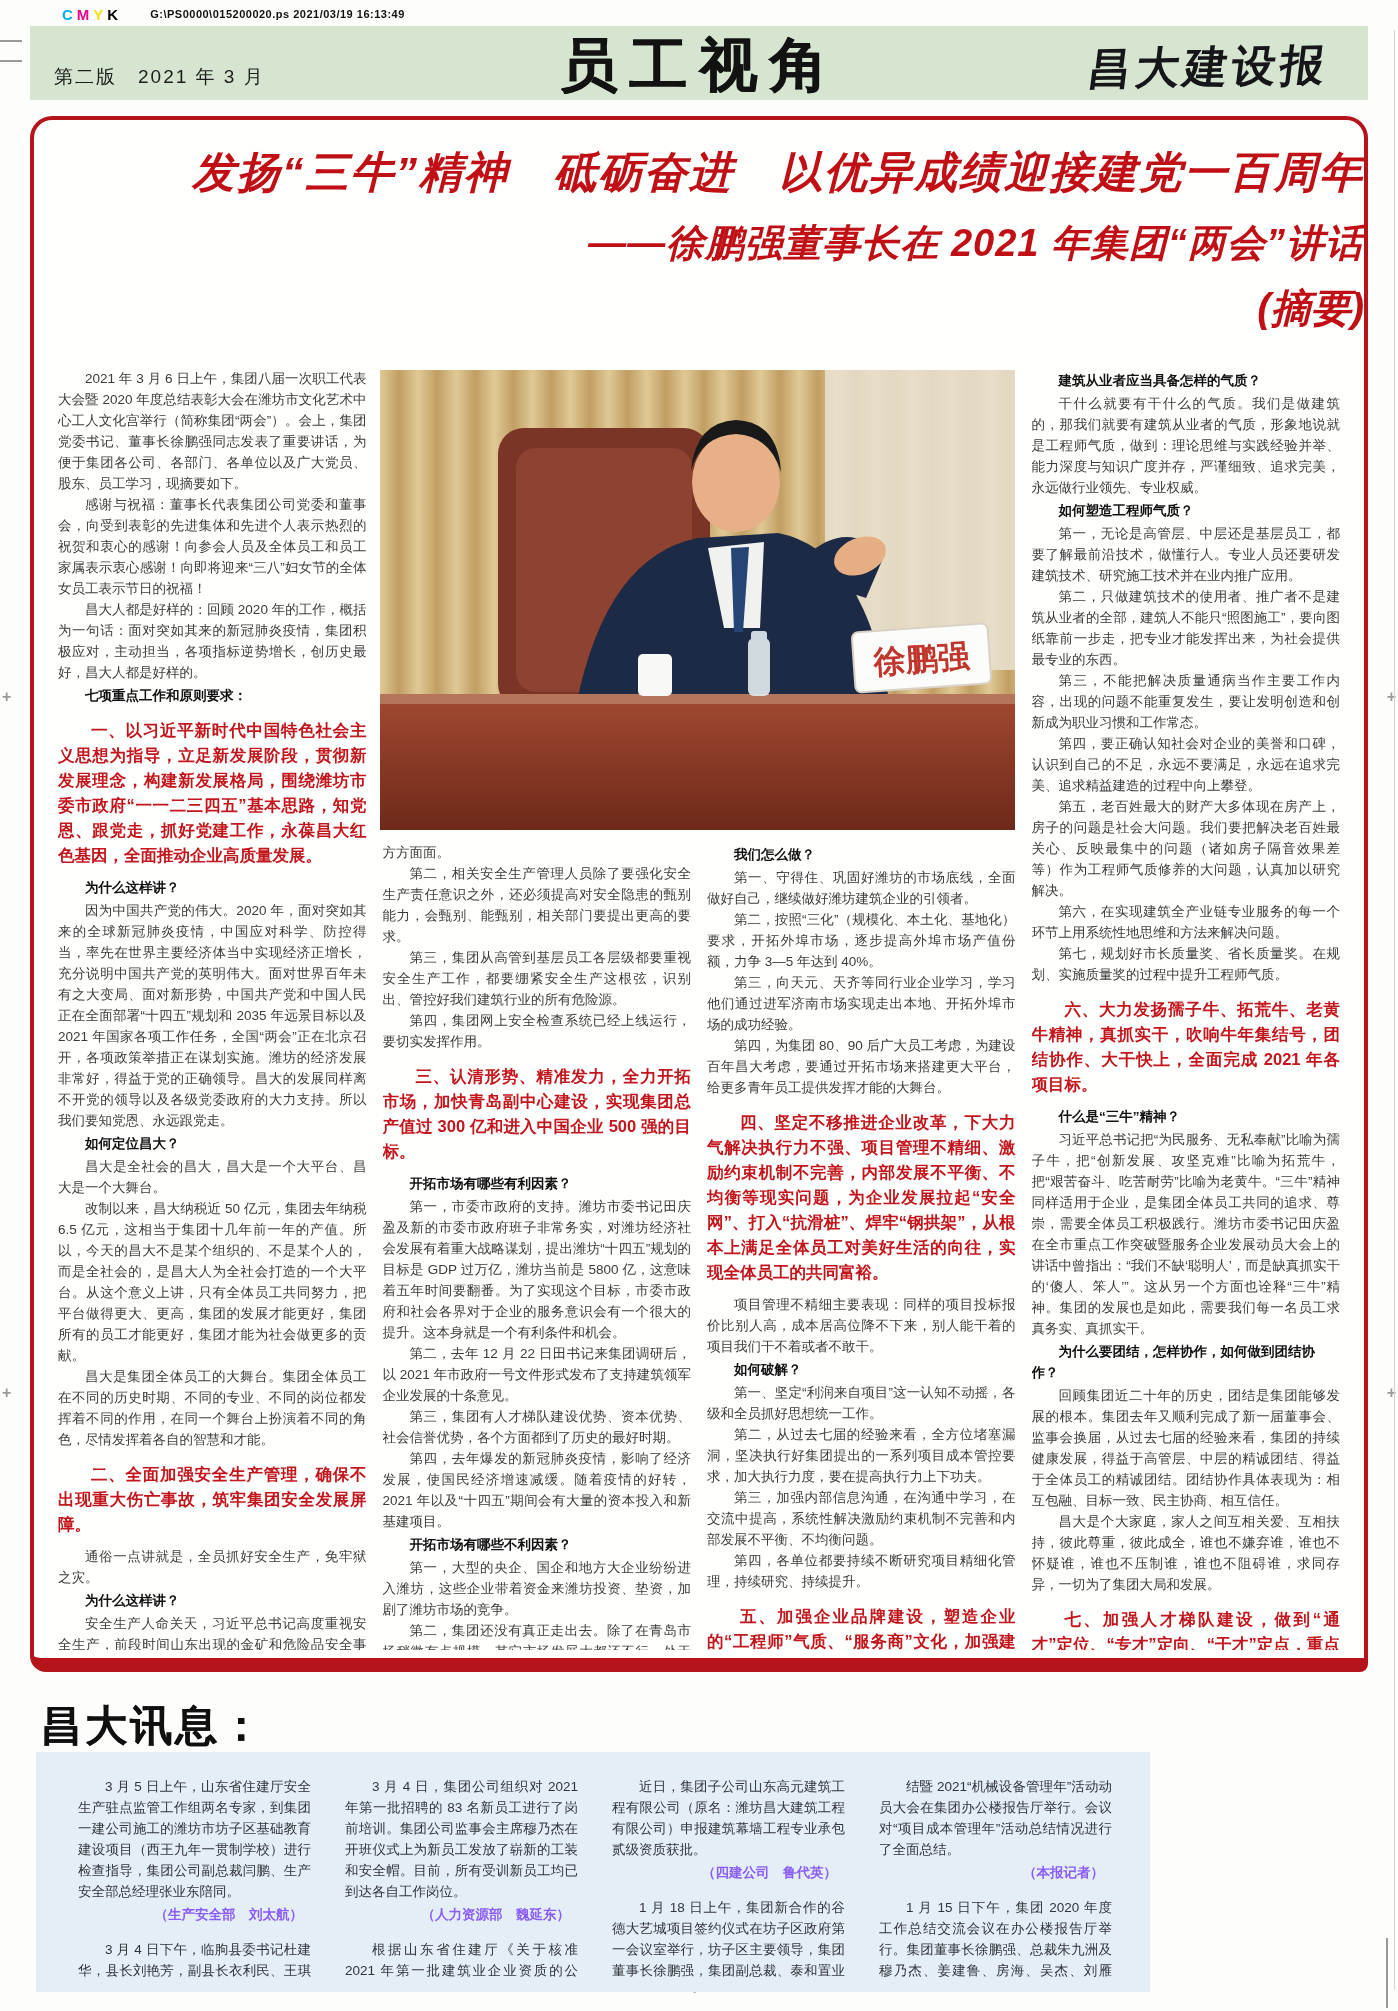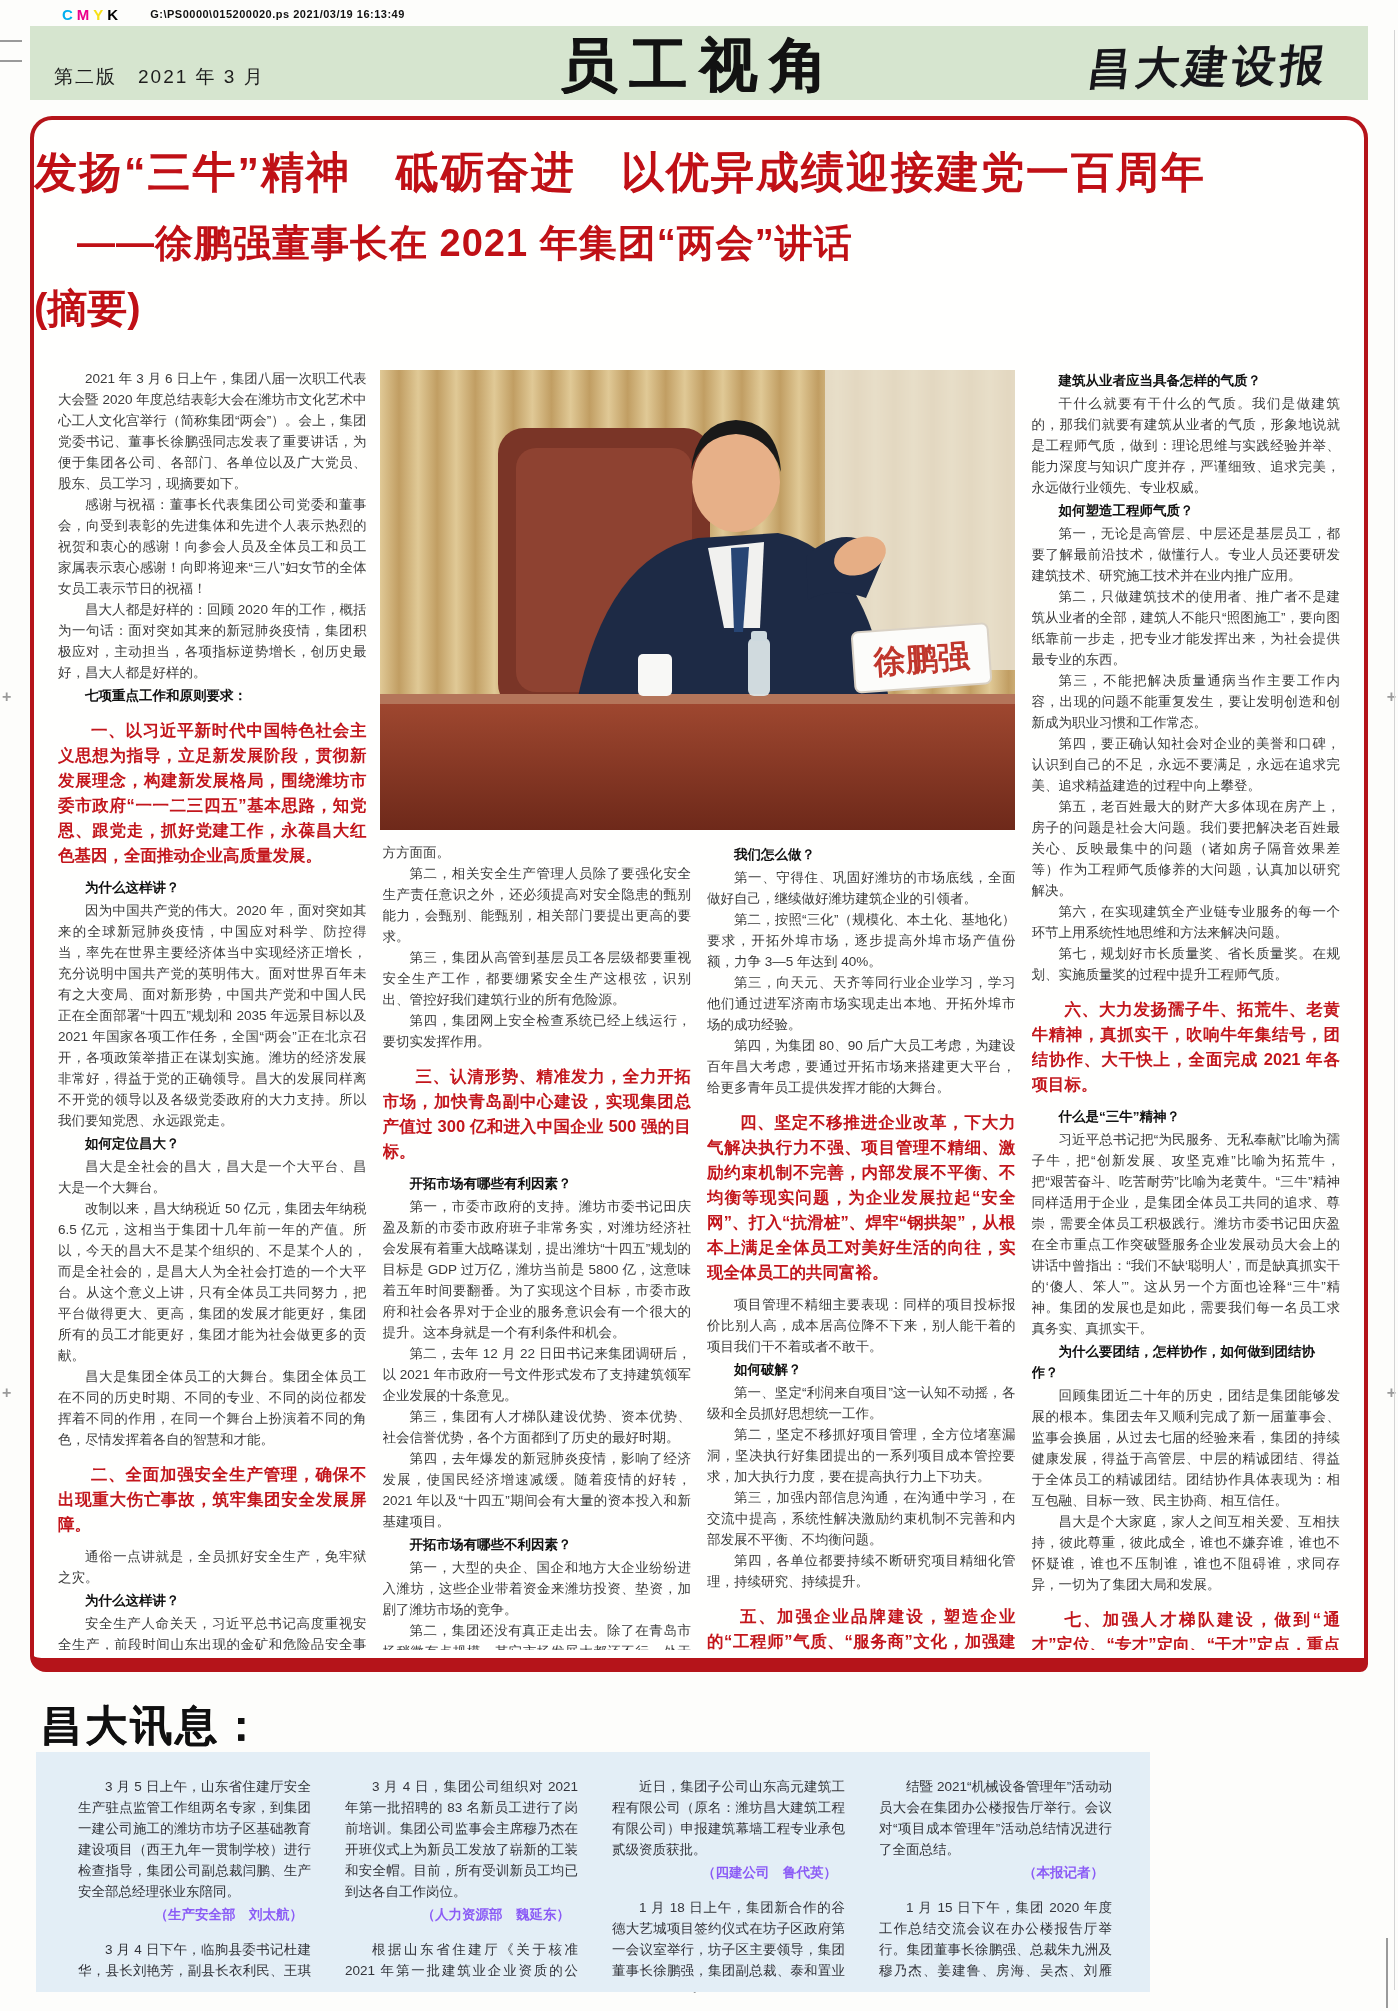--- a/index.html
+++ b/index.html
@@ -38,21 +38,21 @@
   }
 
   
   .article-frame {
     position:absolute; left:30px; top:116px; width:1338px; height:1556px;
     border:4px solid #b5141a; border-bottom-width:14px;
     border-radius:22px 22px 8px 16px;
     background:#fffffe;
   }
   .frame-inner { position:relative; width:100%; height:100%; }
-  .article-title { padding-top:24px; text-align:left; color:#c01016; }
+  .article-title { padding-top:24px; text-align:right; color:#c01016;font-style:italic; }
   .t1 { font-size:43px; font-weight:bold; letter-spacing:2px; }
   .t2 { font-size:38px; font-weight:bold; margin-top:16px; letter-spacing:1px;padding-left:43px; }
   .t3 { font-size:40px; font-weight:bold; margin-top:12px; }
 
   .article-columns {
     position:absolute; left:24px; right:24px; top:248px; bottom:8px;
     display:flex; gap:16px;
   }
   .article-col { flex:1 1 0; overflow:hidden; }
   .col-pad { padding-top:474px; }
@@ -158,21 +158,21 @@
         <div class="article-col col-pad">
             <p class="sub-head">我们怎么做？</p>
             <p class="body-p">第一、守得住、巩固好潍坊的市场底线，全面做好自己，继续做好潍坊建筑企业的引领者。</p>
             <p class="body-p">第二，按照“三化”（规模化、本土化、基地化）要求，开拓外埠市场，逐步提高外埠市场产值份额，力争 3—5 年达到 40%。</p>
             <p class="body-p">第三，向天元、天齐等同行业企业学习，学习他们通过进军济南市场实现走出本地、开拓外埠市场的成功经验。</p>
             <p class="body-p">第四，为集团 80、90 后广大员工考虑，为建设百年昌大考虑，要通过开拓市场来搭建更大平台，给更多青年员工提供发挥才能的大舞台。</p>
             <p class="head-red">四、坚定不移推进企业改革，下大力气解决执行力不强、项目管理不精细、激励约束机制不完善，内部发展不平衡、不均衡等现实问题，为企业发展拉起“安全网”、打入“抗滑桩”、焊牢“钢拱架”，从根本上满足全体员工对美好生活的向往，实现全体员工的共同富裕。</p>
             <p class="body-p">项目管理不精细主要表现：同样的项目投标报价比别人高，成本居高位降不下来，别人能干着的项目我们干不着或者不敢干。</p>
             <p class="sub-head">如何破解？</p>
             <p class="body-p">第一、坚定“利润来自项目”这一认知不动摇，各级和全员抓好思想统一工作。</p>
-            <p class="body-p">第二，坚定不移抓好项目管理，全方位堵塞漏洞，坚决执行好集团提出的一系列项目成本管控要求，加大执行力度，要在提高执行力上下功夫。</p>
+            <p class="body-p">第二，从过去七届的经验来看，全方位堵塞漏洞，坚决执行好集团提出的一系列项目成本管控要求，加大执行力度，要在提高执行力上下功夫。</p>
             <p class="body-p">第三，加强内部信息沟通，在沟通中学习，在交流中提高，系统性解决激励约束机制不完善和内部发展不平衡、不均衡问题。</p>
             <p class="body-p">第四，各单位都要持续不断研究项目精细化管理，持续研究、持续提升。</p>
             <p class="head-red">五、加强企业品牌建设，塑造企业的“工程师”气质、“服务商”文化，加强建筑技术研发，打造自己的硬核技术，承建全优，让“昌大”实现品牌溢价。</p>
           </div>
         <div class="article-col">
             <p class="sub-head">建筑从业者应当具备怎样的气质？</p>
             <p class="body-p">干什么就要有干什么的气质。我们是做建筑的，那我们就要有建筑从业者的气质，形象地说就是工程师气质，做到：理论思维与实践经验并举、能力深度与知识广度并存，严谨细致、追求完美，永远做行业领先、专业权威。</p>
             <p class="sub-head">如何塑造工程师气质？</p>
             <p class="body-p">第一，无论是高管层、中层还是基层员工，都要了解最前沿技术，做懂行人。专业人员还要研发建筑技术、研究施工技术并在业内推广应用。</p>
             <p class="body-p">第二，只做建筑技术的使用者、推广者不是建筑从业者的全部，建筑人不能只“照图施工”，要向图纸靠前一步走，把专业才能发挥出来，为社会提供最专业的东西。</p>

